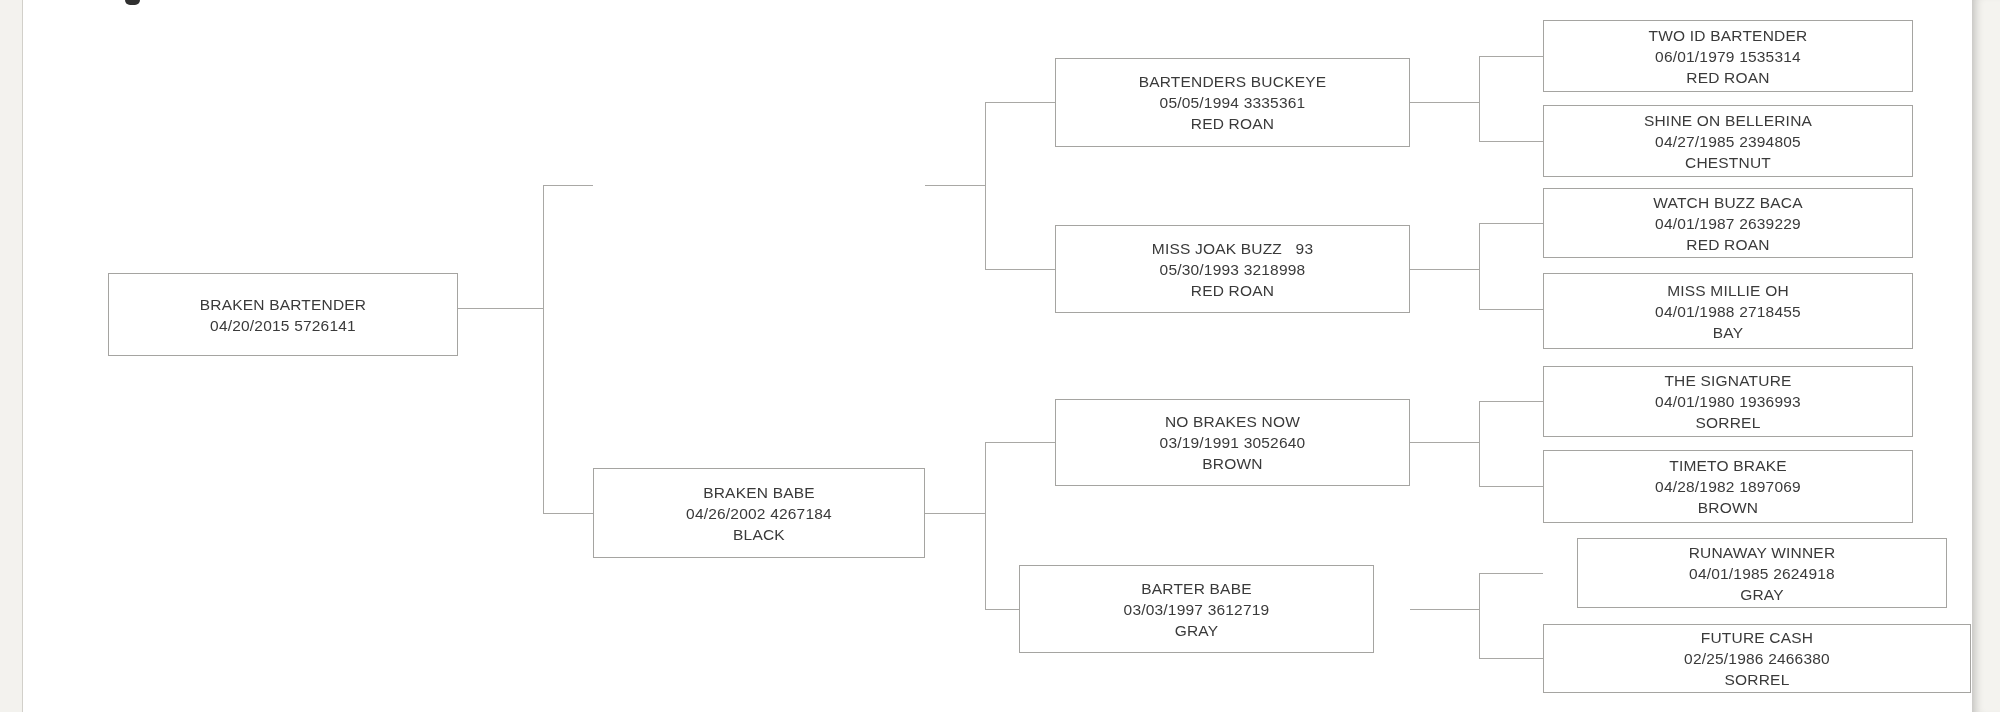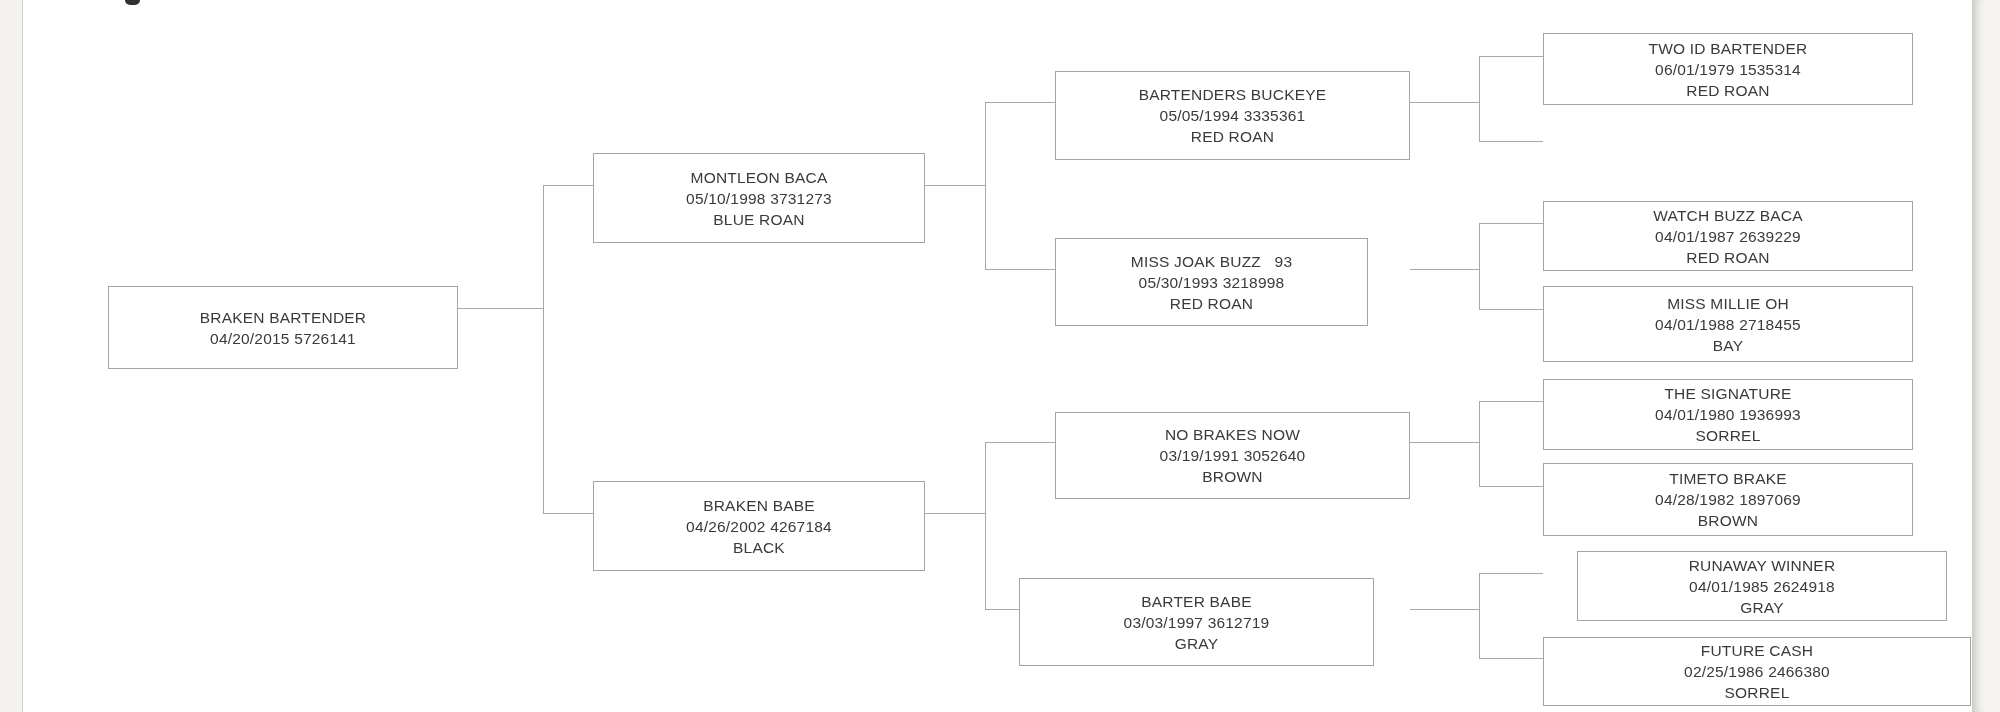--- a/index.html
+++ b/index.html
@@ -58,21 +58,20 @@
     background: #ffffff;
     display: flex;
     flex-direction: column;
     align-items: center;
     justify-content: center;
     text-align: center;
     color: #3a3a3a;
     font-size: 15.5px;
     line-height: 21px;
     letter-spacing: 0.2px;
-    margin-top: 13px;
   }
   .node span { display: block; white-space: pre; }
 </style>
 </head>
 <body>
 
 <div class="screen">
 
   <div class="gutter left"></div>
   <div class="gutter right"></div>
@@ -86,56 +85,56 @@
     <path d="M1410 269.5H1479.5M1543 223.5H1479.5V309.5H1543"></path>
     <path d="M1410 442.5H1479.5M1543 401.5H1479.5V486.5H1543"></path>
     <path d="M1410 609.5H1479.5M1543 573.5H1479.5V658.5H1543"></path>
   </svg>
 
   <div class="node" style="left:108px;top:273px;width:350px;height:83px">
     <span>BRAKEN BARTENDER</span>
     <span>04/20/2015 5726141</span>
   </div>
 
-  <div class="node" style="left:593px;top:140px;width:332px;height:90px">
-    <span>MONTLEON BACA</span>
-    <span>05/10/1998 3731273</span>
-    <span>BLUE ROAN</span>
-  </div>
   <div class="node" style="left:593px;top:468px;width:332px;height:90px">
     <span>BRAKEN BABE</span>
     <span>04/26/2002 4267184</span>
     <span>BLACK</span>
   </div>
 
   <div class="node" style="left:1055px;top:58px;width:355px;height:89px">
     <span>BARTENDERS BUCKEYE</span>
     <span>05/05/1994 3335361</span>
     <span>RED ROAN</span>
   </div>
-  <div class="node" style="left:1055px;top:225px;width:313px;height:88px">
+  <div class="node" style="left:1055px;top:225px;width:355px;height:88px">
     <span>MISS JOAK BUZZ   93</span>
     <span>05/30/1993 3218998</span>
     <span>RED ROAN</span>
   </div>
   <div class="node" style="left:1055px;top:399px;width:355px;height:87px">
     <span>NO BRAKES NOW</span>
     <span>03/19/1991 3052640</span>
     <span>BROWN</span>
   </div>
   <div class="node" style="left:1019px;top:565px;width:355px;height:88px">
     <span>BARTER BABE</span>
     <span>03/03/1997 3612719</span>
     <span>GRAY</span>
   </div>
 
   <div class="node" style="left:1543px;top:20px;width:370px;height:72px">
     <span>TWO ID BARTENDER</span>
     <span>06/01/1979 1535314</span>
     <span>RED ROAN</span>
+  </div>
+  <div class="node" style="left:1543px;top:105px;width:370px;height:72px">
+    <span>SHINE ON BELLERINA</span>
+    <span>04/27/1985 2394805</span>
+    <span>CHESTNUT</span>
   </div>
   <div class="node" style="left:1543px;top:188px;width:370px;height:70px">
     <span>WATCH BUZZ BACA</span>
     <span>04/01/1987 2639229</span>
     <span>RED ROAN</span>
   </div>
   <div class="node" style="left:1543px;top:273px;width:370px;height:76px">
     <span>MISS MILLIE OH</span>
     <span>04/01/1988 2718455</span>
     <span>BAY</span>

